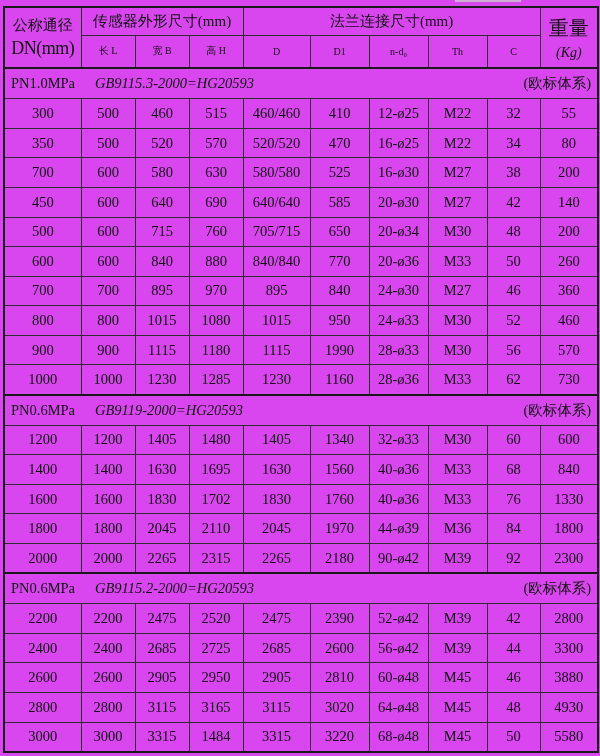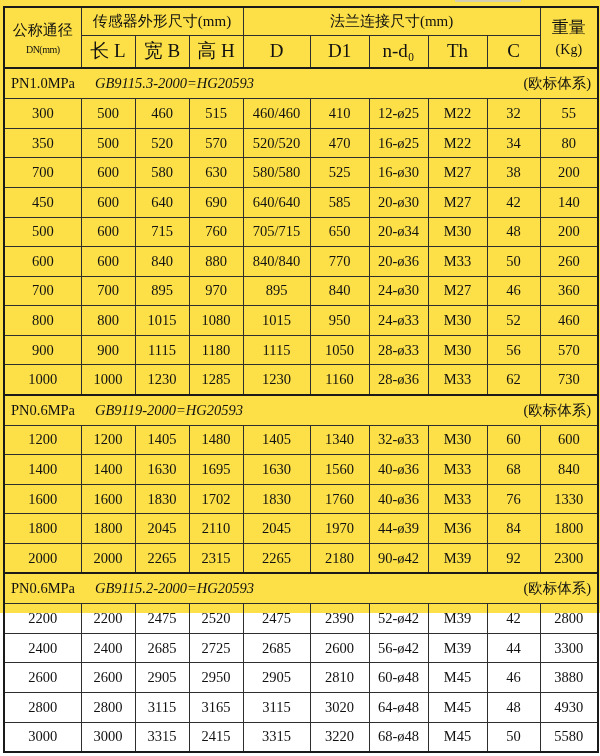--- a/index.html
+++ b/index.html
@@ -4,21 +4,21 @@
 <style>
   * { margin: 0; padding: 0; box-sizing: border-box; }
   html, body { background: #ffffff; }
   body {
     width: 600px; height: 756px;
     font-family: "Liberation Serif", "DejaVu Serif", serif;
     color: #111111;
     position: relative;
     overflow: hidden;
   }
-  .page { position: relative; width: 600px; height: 613px; background: #fde047; }
+  .page { position: relative; width: 600px; height: 756px; background: #d946ef; }
   .scan-artifact {
     position: absolute; top: 0; left: 455px; width: 66px; height: 2px;
     background: #c9c9c9; opacity: .8;
   }
   table.spec {
     position: absolute; left: 3px; top: 6px;
     width: 594px; height: 747px;
     border-collapse: collapse; table-layout: fixed;
     border: 2px solid #1a1a1a;
   }
@@ -26,26 +26,26 @@
     border: 1px solid #2e2e2e;
     text-align: center; vertical-align: middle;
     font-weight: normal;
     font-size: 14.5px;
     padding: 0 2px;
     overflow: hidden; white-space: nowrap;
   }
   thead tr.hrow1 { height: 28px; }
   thead tr.hrow2 { height: 33px; }
   thead th { font-size: 15px; }
-  thead tr.hrow2 th { font-size: 19px; }
+  thead tr.hrow2 th { font-size: 10px; }
   thead { border-bottom: 2px solid #1a1a1a; }
   th.dn-head .dn-l1 { font-size: 15px; line-height: 1.55; }
-  th.dn-head .dn-l2 { font-size: 10px; letter-spacing: -0.5px; line-height: 1.3; }
-  th.weight-head .w-l1 { font-size: 17px; line-height: 1.5; }
-  th.weight-head .w-l2 { font-size: 14px; line-height: 1.4; }
+  th.dn-head .dn-l2 { font-size: 18px; letter-spacing: -0.5px; line-height: 1.3; }
+  th.weight-head .w-l1 { font-size: 20px; line-height: 1.5; }
+  th.weight-head .w-l2 { font-size: 14px; line-height: 1.4; font-style: italic; }
   tr.section-row { height: 30px; border-top: 2px solid #1a1a1a; border-bottom: 1px solid #2e2e2e; }
   tr.section-row td { padding: 0 6px; }
   .section-flex { display: flex; align-items: center; width: 100%; }
   .section-pressure { width: 84px; text-align: left; flex: 0 0 auto; }
   .section-standard { text-align: left; flex: 0 1 auto; font-style: italic; }
   .section-note { margin-left: auto; text-align: left; flex: 0 0 auto; }
   tr.data-row { height: 29px; }
   tr.data-row td { font-size: 14.5px; }
 </style>
 </head>
@@ -196,21 +196,21 @@
           <td>M30</td>
           <td>52</td>
           <td>460</td>
         </tr>
         <tr class="data-row">
           <td>900</td>
           <td>900</td>
           <td>1115</td>
           <td>1180</td>
           <td>1115</td>
-          <td>1050</td>
+          <td>1990</td>
           <td>28-ø33</td>
           <td>M30</td>
           <td>56</td>
           <td>570</td>
         </tr>
         <tr class="data-row">
           <td>1000</td>
           <td>1000</td>
           <td>1230</td>
           <td>1285</td>
@@ -344,21 +344,21 @@
           <td>3020</td>
           <td>64-ø48</td>
           <td>M45</td>
           <td>48</td>
           <td>4930</td>
         </tr>
         <tr class="data-row">
           <td>3000</td>
           <td>3000</td>
           <td>3315</td>
-          <td>2415</td>
+          <td>1484</td>
           <td>3315</td>
           <td>3220</td>
           <td>68-ø48</td>
           <td>M45</td>
           <td>50</td>
           <td>5580</td>
         </tr>
       </tbody>
   </table>
 </div>

